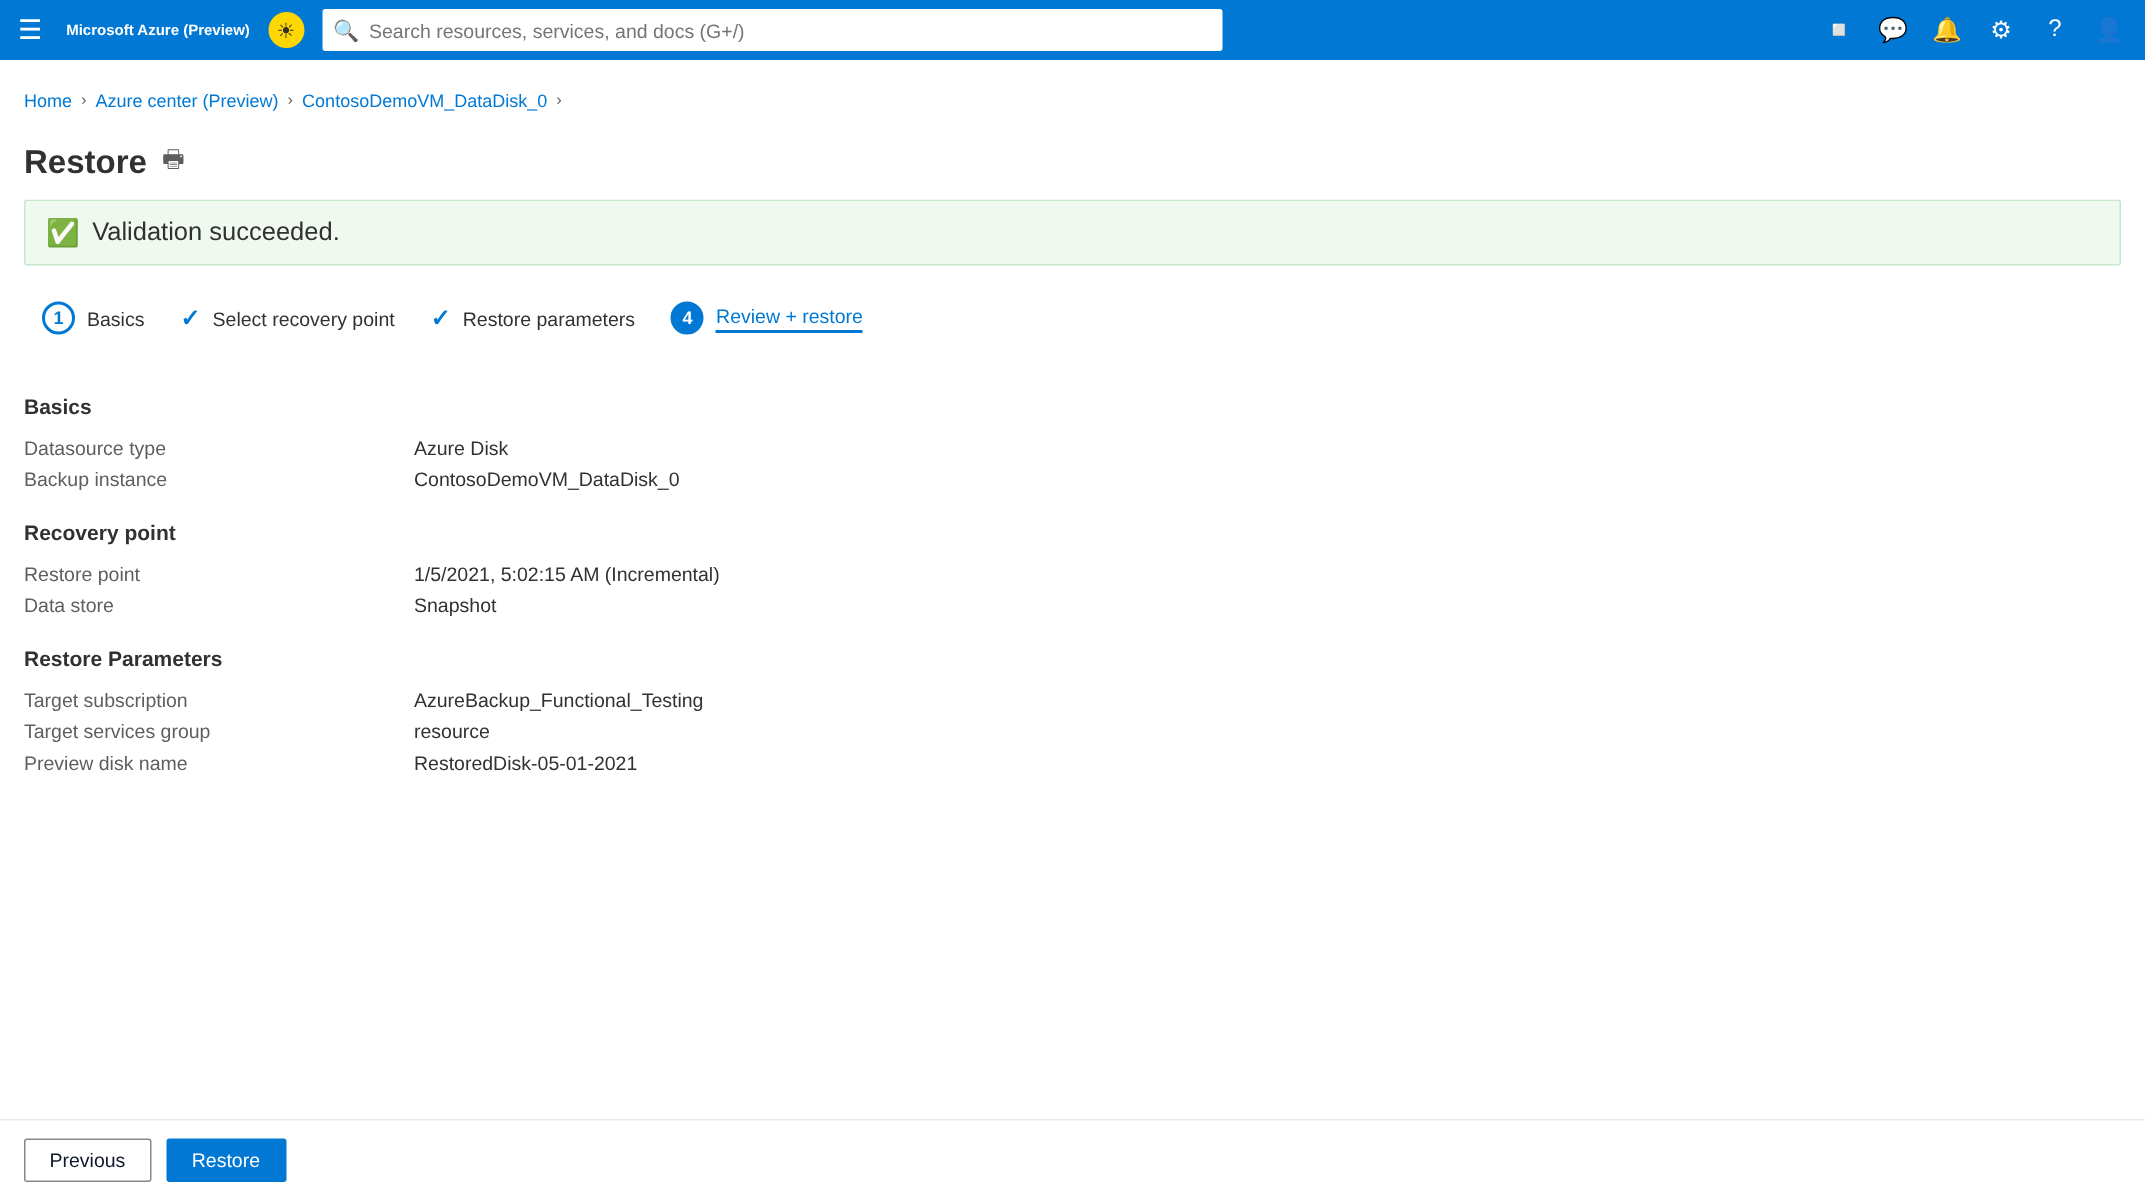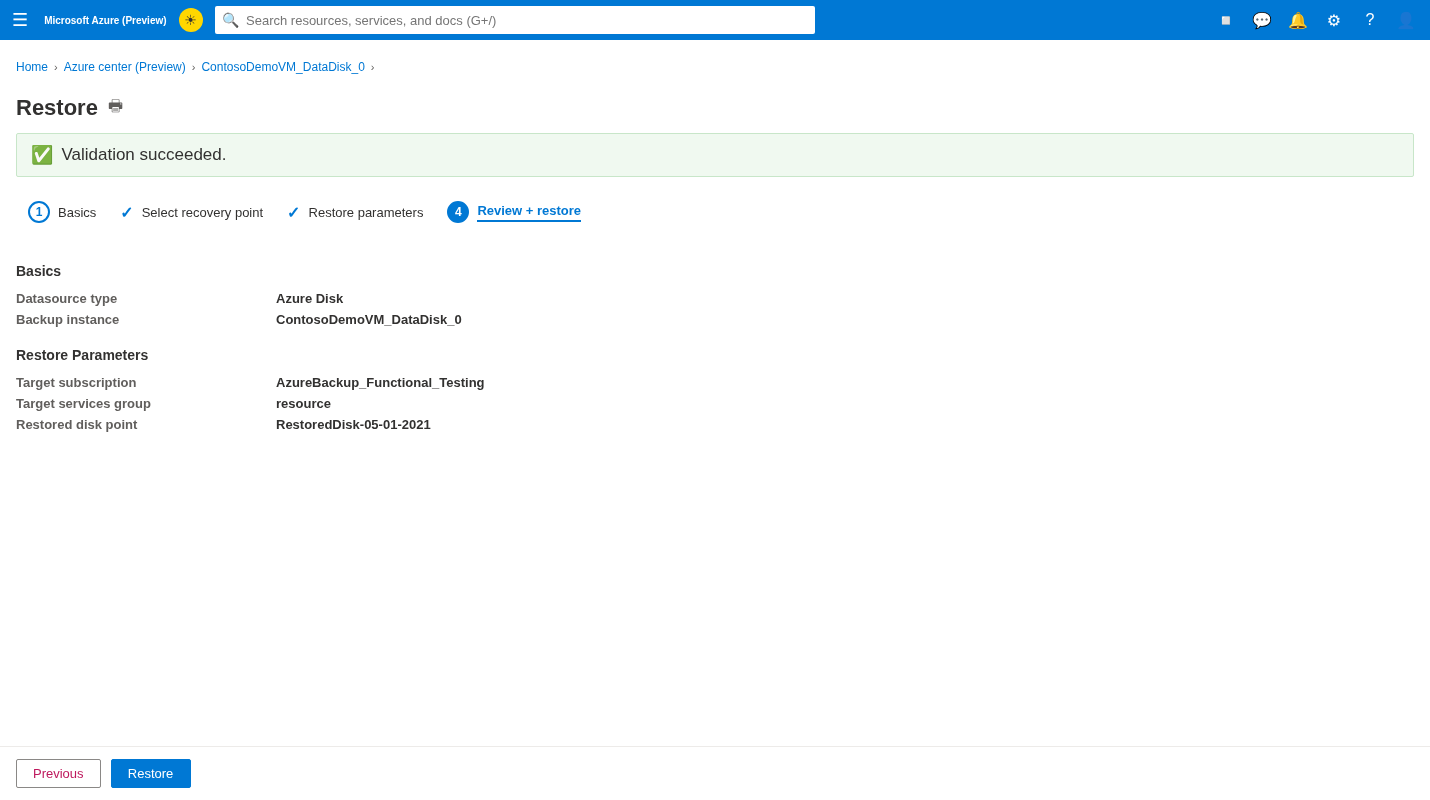--- a/index.html
+++ b/index.html
@@ -174,42 +174,41 @@
     .step-check {
       color: #0078d4;
       font-size: 16px;
       font-weight: 700;
     }
     .step-label {
       font-size: 13px;
       color: #323130;
     }
     .step-label.active {
-      font-weight: 700;
+      font-weight: 400;
       color: #0078d4;
       border-bottom: 2px solid #0078d4;
       padding-bottom: 2px;
     }
 
     
     .section-title {
       font-size: 14px;
       font-weight: 600;
       color: #323130;
       margin-bottom: 12px;
       margin-top: 4px;
     }
     .info-table {
       margin-bottom: 20px;
     }
     .info-row {
       display: flex;
       align-items: flex-end;
       margin-bottom: 6px;
-      font-weight: bold;
     }
     .info-label {
       width: 260px;
       color: #605e5c;
       font-size: 13px;
       flex-shrink: 0;
     }
     .info-value {
       color: #323130;
       font-size: 13px;
@@ -221,21 +220,21 @@
       padding: 12px 16px;
       display: flex;
       align-items: center;
       gap: 10px;
       flex-shrink: 0;
       background: #fff;
     }
     .btn-previous {
       background: #fff;
       border: 1px solid #8a8886;
-      color: #be185d;
+      color: #0f172a;
       padding: 6px 16px;
       font-size: 13px;
       cursor: pointer;
       border-radius: 2px;
       min-width: 80px;
     }
     .btn-restore {
       background: #0078d4;
       border: 1px solid #0078d4;
       color: #fff;
@@ -316,33 +315,44 @@
     <div class="info-row">
       <span class="info-label">Datasource type</span>
       <span class="info-value">Azure Disk</span>
     </div>
     <div class="info-row">
       <span class="info-label">Backup instance</span>
       <span class="info-value">ContosoDemoVM_DataDisk_0</span>
     </div>
   </div>
 
+  <div class="info-table">
+    <div class="section-title">Recovery point</div>
+    <div class="info-row">
+      <span class="info-label">Restore point</span>
+      <span class="info-value">1/5/2021, 5:02:15 AM (Incremental)</span>
+    </div>
+    <div class="info-row">
+      <span class="info-label">Data store</span>
+      <span class="info-value">Snapshot</span>
+    </div>
+  </div>
 
   <div class="info-table">
     <div class="section-title">Restore Parameters</div>
     <div class="info-row">
       <span class="info-label">Target subscription</span>
       <span class="info-value">AzureBackup_Functional_Testing</span>
     </div>
     <div class="info-row">
       <span class="info-label">Target services group</span>
       <span class="info-value">resource</span>
     </div>
     <div class="info-row">
-      <span class="info-label">Restored disk point</span>
+      <span class="info-label">Preview disk name</span>
       <span class="info-value">RestoredDisk-05-01-2021</span>
     </div>
   </div>
 
 </div>
 
 <div class="footer">
   <button class="btn-previous">Previous</button>
   <button class="btn-restore">Restore</button>
 </div>

